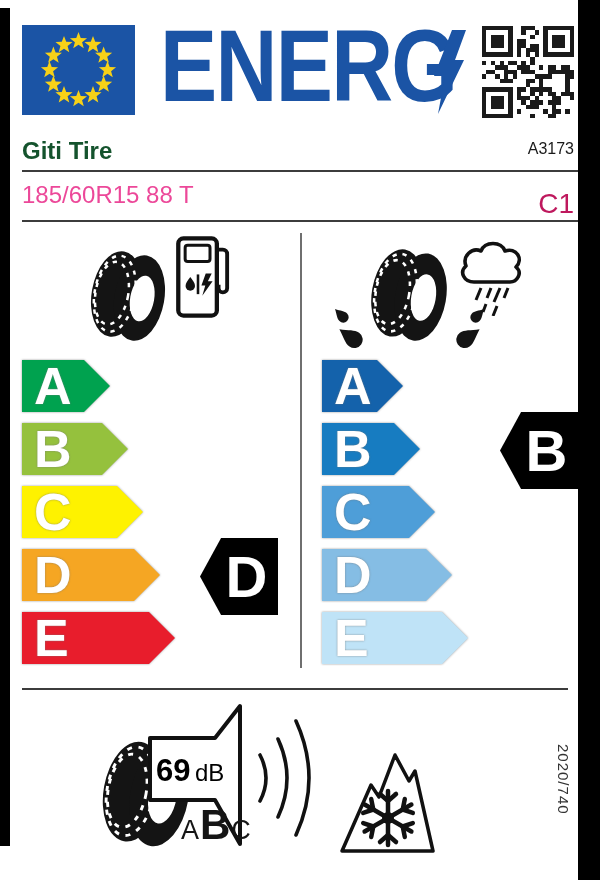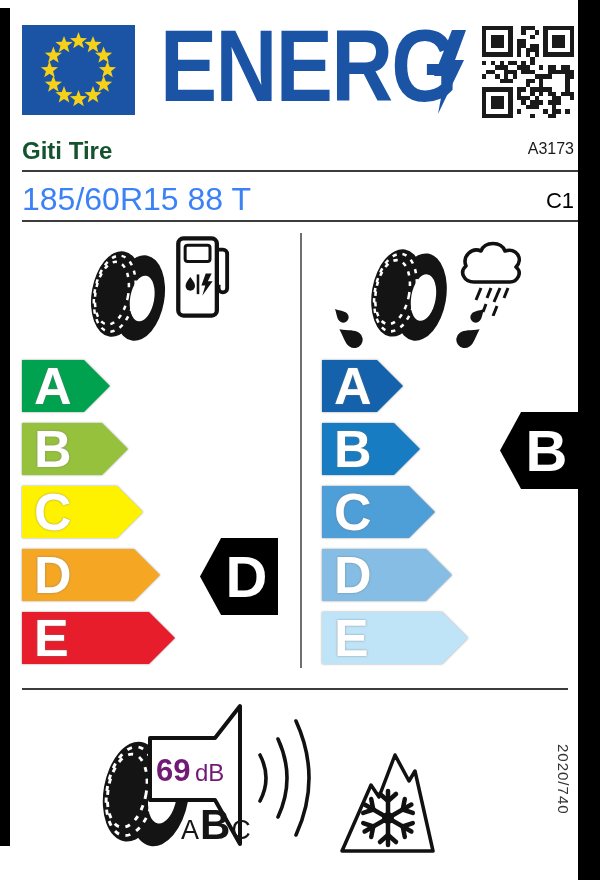--- a/index.html
+++ b/index.html
@@ -10,38 +10,38 @@
   .flag{position:absolute;left:22px;top:25px;}
   .energ{position:absolute;left:160px;top:15px;font-size:102px;font-weight:bold;color:#1b54a5;
          letter-spacing:-2px;transform:scaleX(0.84);transform-origin:0 0;line-height:1;white-space:nowrap;}
   .bolt{position:absolute;left:434px;top:30px;}
   .qr{position:absolute;left:482px;top:26px;}
   .supplier{position:absolute;left:22px;top:137px;font-size:24px;font-weight:bold;color:#14532d;}
   .model{position:absolute;right:26px;top:140px;font-size:16px;color:#1a1a1a;}
   .rule{position:absolute;left:22px;width:556px;height:2px;background:#3c3c3c;}
   .rule1{top:170px}.rule2{top:220px}
   .rule3{top:688px;width:546px;}
-  .size{position:absolute;left:22px;top:181px;font-size:32px;color:#3b82f6;}
-  .tclass{position:absolute;right:26px;top:188px;font-size:22px;color:#000000;}
+  .size{position:absolute;left:22px;top:181px;font-size:24px;color:#ec4899;}
+  .tclass{position:absolute;right:26px;top:188px;font-size:28px;color:#be185d;}
   .divider{position:absolute;left:300px;top:233px;width:2px;height:435px;background:#6f6f6f;}
   .icon{position:absolute;}
   #fuel-bars{position:absolute;left:22px;top:360px;}
   #wet-bars{position:absolute;left:322px;top:360px;}
   .bar-wrap{height:52px;margin-bottom:11px;filter:drop-shadow(0 0 1px #9a9a9a);}
   .bar{height:52px;display:flex;align-items:center;
        clip-path:polygon(0 0,calc(100% - 26px) 0,100% 50%,calc(100% - 26px) 100%,0 100%);}
   .bar-letter{font-size:52px;font-weight:bold;color:#fff;padding-left:12px;line-height:1;
        text-shadow:0 0 2px rgba(120,120,120,.85);}
   .badge{position:absolute;width:78px;height:77px;background:#000;color:#fff;
        clip-path:polygon(27% 0,100% 0,100% 100%,27% 100%,0 50%);
        display:flex;align-items:center;justify-content:center;font-size:58px;font-weight:bold;
        padding-left:15px;box-sizing:border-box;}
   .badge-fuel{left:200px;top:538px;}
   .badge-wet{left:500px;top:412px;}
-  .db-text{position:absolute;left:156px;top:753px;color:#701a75;white-space:nowrap;}
+  .db-text{position:absolute;left:156px;top:753px;color:#000000;white-space:nowrap;}
   .db-value{font-size:31px;font-weight:bold;}
   .db-unit{font-size:24px;}
   .abc{position:absolute;left:181px;top:804px;display:flex;align-items:baseline;gap:1px;color:#151515;}
   .abc .cls{font-size:27px;line-height:1;}
   .abc .cls.active{font-size:42px;font-weight:bold;}
   .reg{position:absolute;left:555px;top:744px;writing-mode:vertical-rl;font-size:15px;color:#333;letter-spacing:1px;}
 </style>
 </head>
 <body>
 

